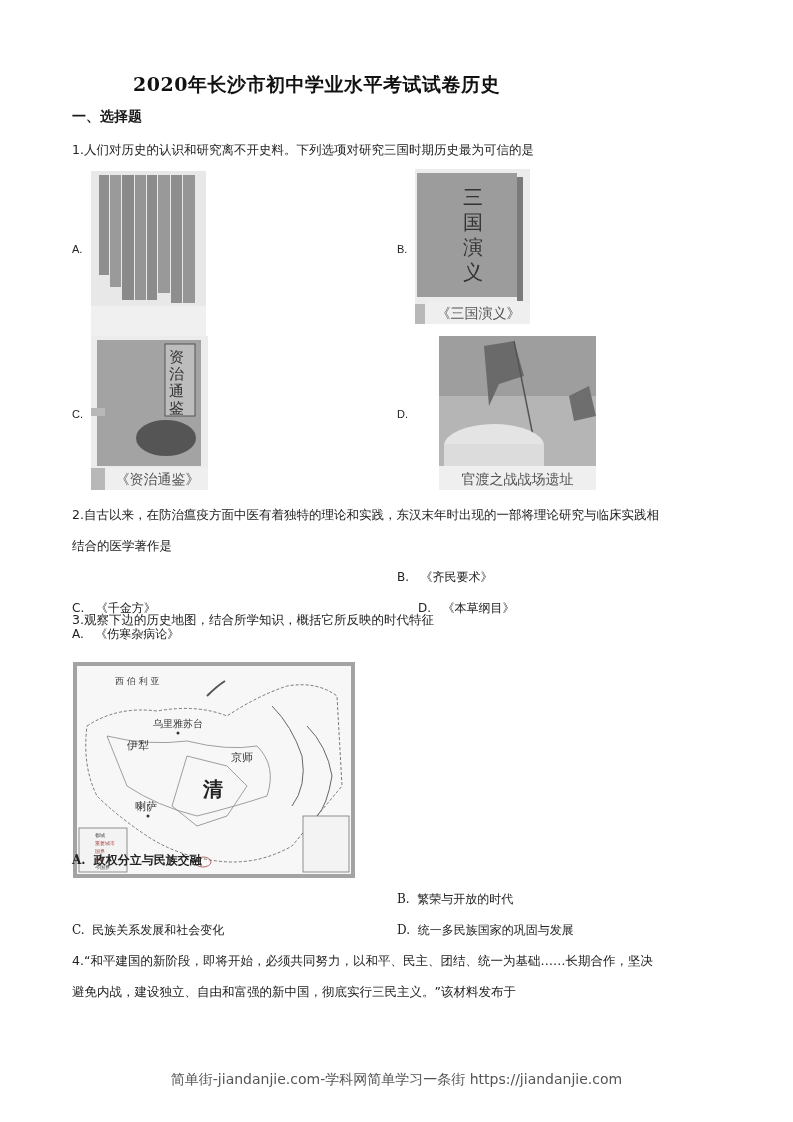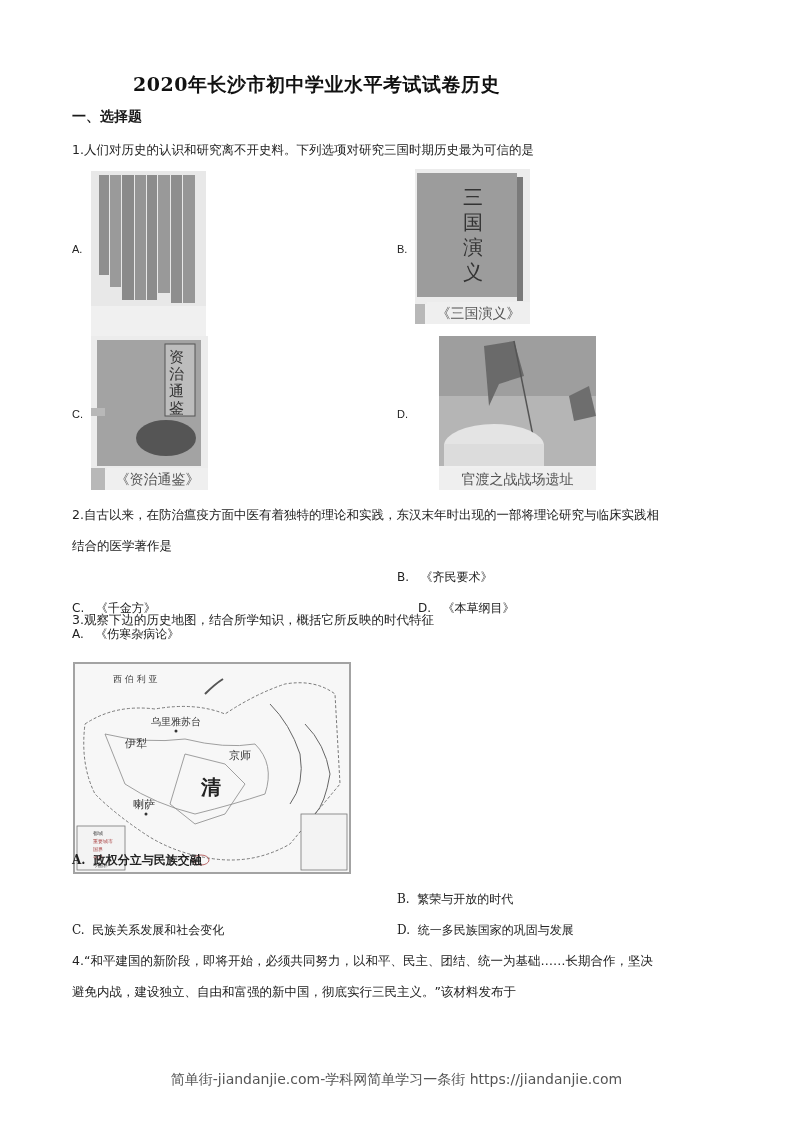--- a/index.html
+++ b/index.html
@@ -12,21 +12,21 @@
   .q { font-size:12.5px; font-family:"DejaVu Sans", sans-serif; color:#222; white-space:nowrap; }
   .opt { font-size:12px; font-family:"DejaVu Sans", sans-serif; color:#222; white-space:nowrap; }
   .opt-serif { font-size:12px; font-family:"DejaVu Serif", serif; color:#222; white-space:nowrap; }
   .letter { font-size:11px; font-family:"Liberation Sans", sans-serif; color:#222; }
   .photo { background:#f0f0f0; overflow:hidden; }
   .caption { position:absolute; left:0; right:0; bottom:0; height:22px; background:#efefef;
              font-family:"DejaVu Sans", sans-serif; font-size:14px; color:#555; text-align:center; line-height:22px; }
   .greytab { position:absolute; background:#b8b8b8; }
   .footer { left:0; width:793px; top:1071px; text-align:center; font-size:14px;
             font-family:"DejaVu Sans", sans-serif; color:#555; }
-  .map { background:#c4b5fd; border:2px solid #a3a3a3; }
+  .map { background:#c4b5fd; border:4px solid #a3a3a3; }
 </style>
 </head>
 <body>
 
 <div class="abs title">2020年长沙市初中学业水平考试试卷历史</div>
 <div class="abs section">一、选择题</div>
 
 <div class="abs q" style="left:72px; top:142px;">1.人们对历史的认识和研究离不开史料。下列选项对研究三国时期历史最为可信的是</div>
 
 <div class="abs letter" style="left:72px; top:243px;">A.</div>

